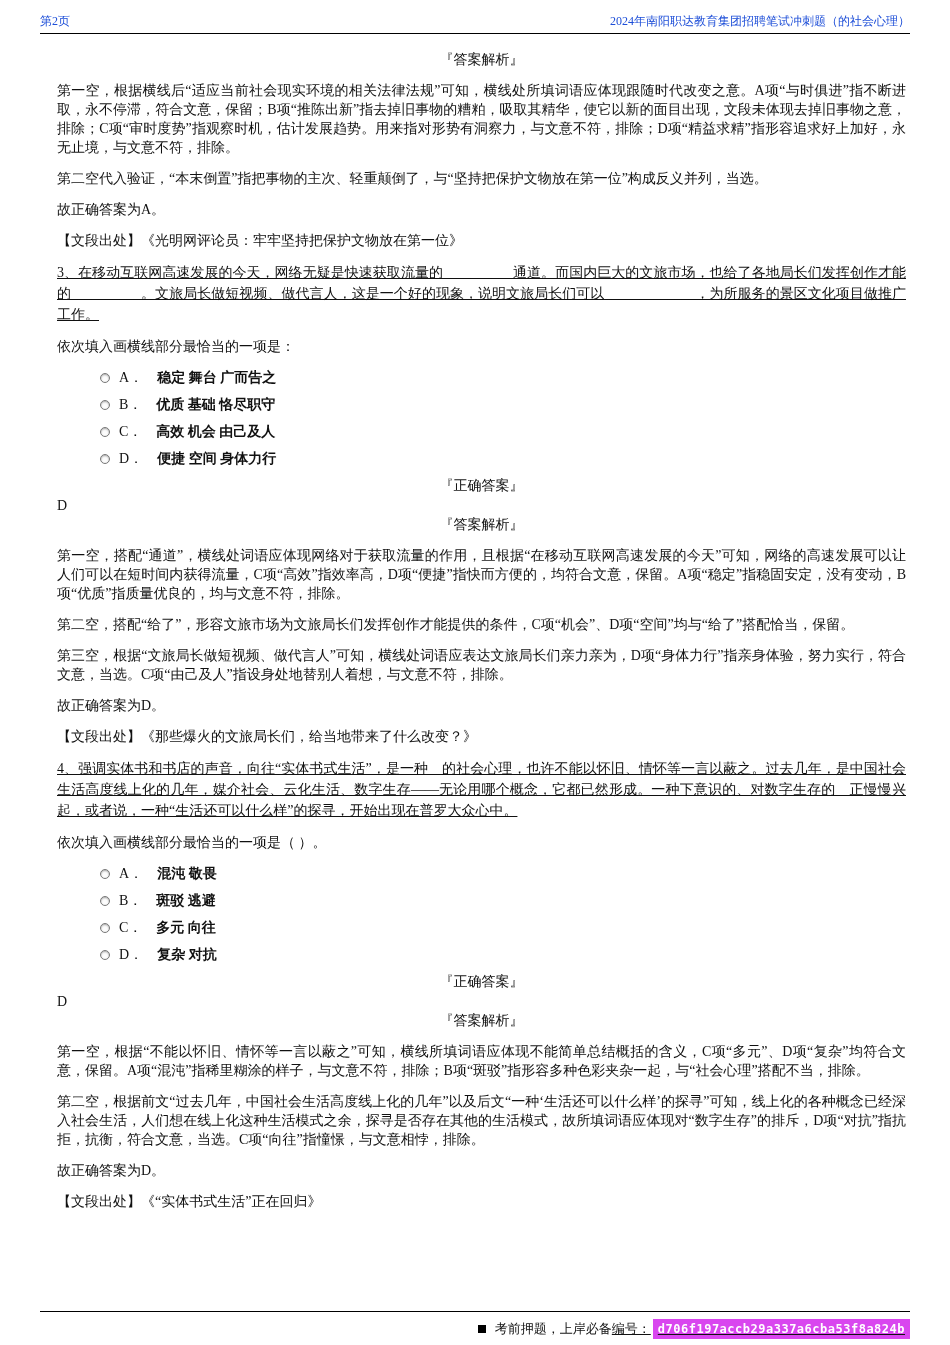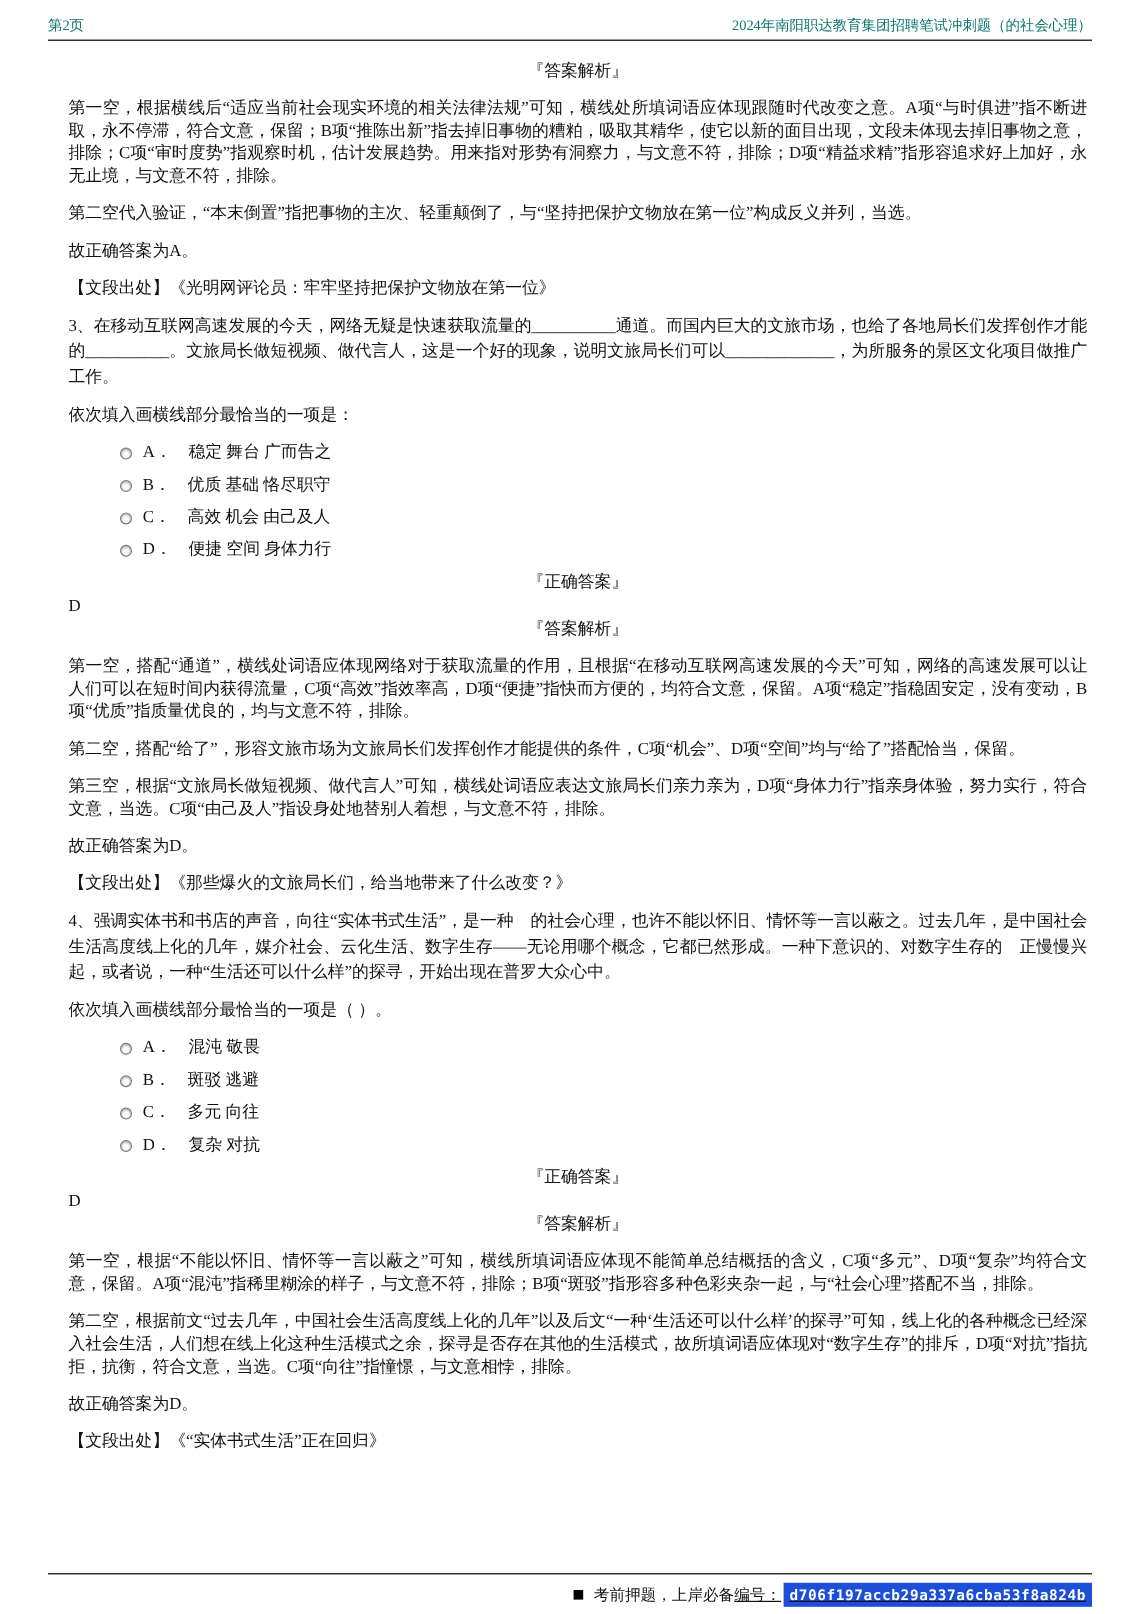--- a/index.html
+++ b/index.html
@@ -10,73 +10,73 @@
     font-family: "Liberation Serif", "DejaVu Serif", serif;
     position: relative;
     overflow: hidden;
   }
   .page { position: absolute; inset: 0; }
 
   
   .header {
     position: absolute; top: 13px; left: 40px; right: 40px;
     display: flex; justify-content: space-between; align-items: baseline;
-    font-size: 12px; color: #0f766e;
+    font-size: 12px; color: #1d4ed8;
   }
   .header-rule {
     position: absolute; top: 33px; left: 40px; right: 40px;
     border-top: 1px solid #000; height: 0;
   }
 
   
   .content {
     position: absolute; top: 50px; left: 57px; right: 44px; bottom: 42px;
     font-size: 14px; line-height: 19px; overflow: hidden;
     text-align: justify; white-space: pre-wrap;
   }
   .block { margin: 0 0 12px 0; }
   .block.label { text-align: center; }
   .block.answer { margin: -11px 0 0 0; text-align: left; }
   .block.answer + .block.label { margin-top: 0; margin-bottom: 12px; }
   .block.source { text-align: left; }
-  .block.question { line-height: 21px; }
+  .block.question { line-height: 21px; text-decoration: underline; }
 
   .option-row {
     display: flex; align-items: center;
     margin: 0 0 8px 43px; height: 19px;
     white-space: pre; text-align: left;
   }
   .radio {
     width: 10px; height: 10px; flex: 0 0 10px;
     border: 1px solid #787878; border-radius: 50%;
     background: #fdfdfd;
     box-shadow: inset 0 1px 2px rgba(0,0,0,0.35);
     display: inline-block; margin-right: 9px; cursor: pointer;
   }
   .opt-letter { display: inline-block; margin-right: 14px; }
-  .opt-text { display: inline-block; }
+  .opt-text { display: inline-block; font-weight: bold; }
 
   
   .footer-rule {
     position: absolute; bottom: 33px; left: 40px; right: 40px;
     border-top: 1px solid #000; height: 0;
   }
   .footer {
     position: absolute; bottom: 6px; left: 40px; right: 40px;
     display: flex; justify-content: flex-end; align-items: center;
     font-size: 13px;
   }
   .footer-left { display: flex; align-items: center; }
   .footer-bullet {
     width: 8px; height: 8px; background: #000;
     display: inline-block; margin-right: 9px;
   }
   .footer-right { display: flex; align-items: center; text-decoration: underline; }
   .code-box {
-    background: #1d4ed8; color: #fff;
+    background: #d946ef; color: #fff;
     font-family: "DejaVu Sans Mono", monospace;
     font-weight: bold; font-size: 12px;
     padding: 3px 5px; margin-left: 2px; letter-spacing: 0.5px;
   }
 </style>
 </head>
 <body>
 
 <div class="page">
 

